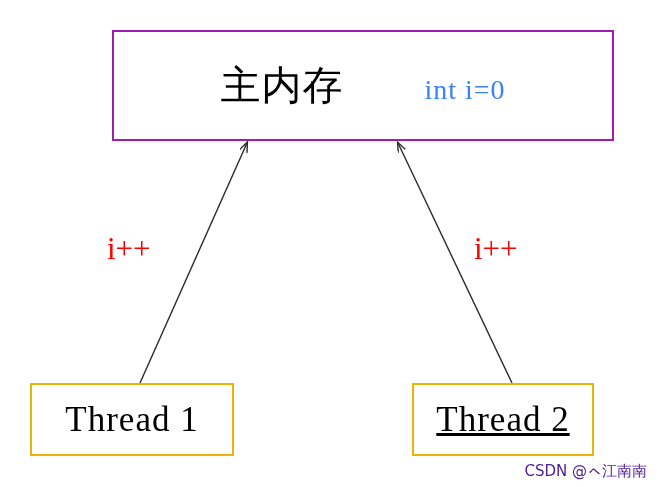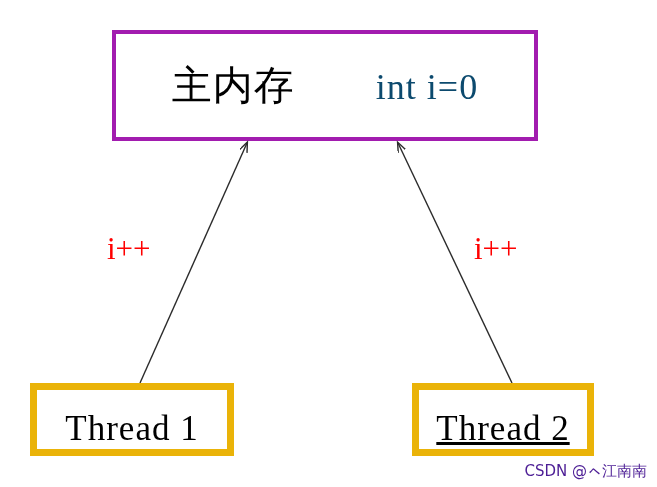--- a/index.html
+++ b/index.html
@@ -22,49 +22,48 @@
     box-sizing: border-box;
     background: #ffffff;
     display: flex;
     align-items: center;
     justify-content: center;
   }
 
   #main-memory-box {
     left: 112px;
     top: 30px;
-    width: 426px;
+    width: 502px;
     height: 111px;
-    border: 4px solid #a21caf;
+    border: 2px solid #a21caf;
   }
 
   .mem-row {
     display: flex;
     align-items: baseline;
     white-space: nowrap;
   }
 
   #main-memory-label {
     font-family: "DejaVu Sans", "Liberation Sans", sans-serif;
     font-size: 40px;
     color: #000000;
     letter-spacing: 1px;
   }
 
   #main-memory-value {
     font-family: "Liberation Serif", "DejaVu Serif", serif;
-    font-size: 36px;
-    color: #0c4a6e;
+    font-size: 28px;
+    color: #3b82f6;
     margin-left: 81px;
     letter-spacing: 1px;
   }
 
   .thread-box {
-    border: 7px solid #eab308;
-    align-items: flex-end;
+    border: 2px solid #eab308;
   }
 
   #thread-1-box {
     left: 30px;
     top: 383px;
     width: 204px;
     height: 73px;
   }
 
   #thread-2-box {

